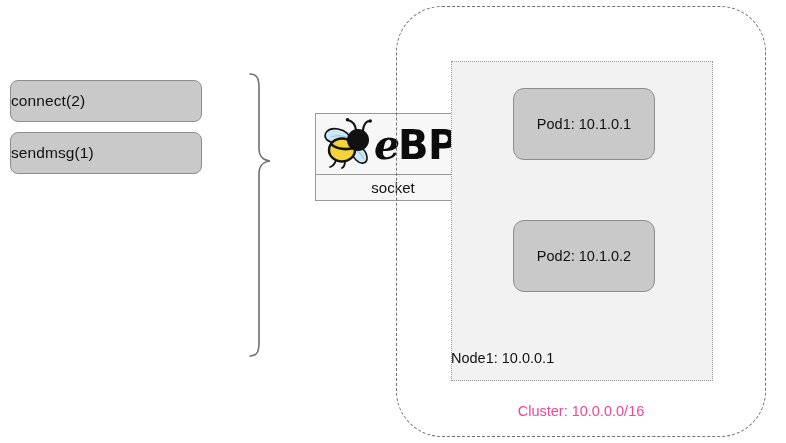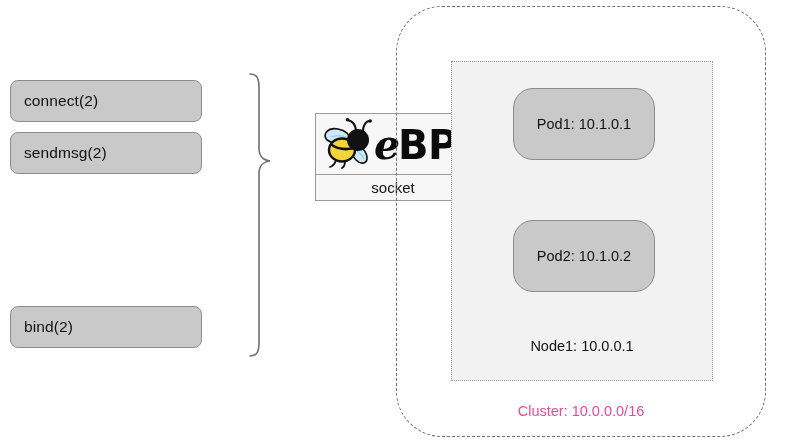--- a/index.html
+++ b/index.html
@@ -21,21 +21,20 @@
     position: absolute;
     left: 10px;
     width: 192px;
     height: 42px;
     box-sizing: border-box;
     background: #c9c9c9;
     border: 1px solid #8d8d8d;
     border-radius: 8px;
     display: flex;
     align-items: center;
-    padding-left: 13px;
     font-size: 15.5px;
     color: #111111;
     letter-spacing: .1px;
   }
 
   
   .brace {
     position: absolute;
     left: 232px;
     top: 70px;
@@ -145,57 +144,53 @@
     top: 61px;
     width: 262px;
     height: 320px;
     box-sizing: border-box;
     background: #f2f2f2;
     border: 1.5px dotted #9b9b9b;
   }
   .node-label {
     position: absolute;
     left: 451px;
-    top: 337px;
+    top: 349px;
     width: 262px;
-    text-align: center;
     font-size: 14.5px;
     color: #111111;
     line-height: 1.35;
   }
 
   
   .pod-box {
     position: absolute;
     width: 142px;
     height: 72px;
     box-sizing: border-box;
     background: #c9c9c9;
     border: 1px solid #8d8d8d;
-    border-radius: 20px;
+    border-radius: 11px;
     display: flex;
     align-items: center;
     justify-content: center;
     font-size: 14.5px;
     color: #111111;
   }
 </style>
 </head>
 <body>
 
 <div id="canvas">
 
   <div class="syscall-box" style="top:80px">
     <span>connect(2)</span>
   </div>
   <div class="syscall-box" style="top:132px">
-    <span>sendmsg(2)</span>
-  </div>
-  <div class="syscall-box" style="top:306px">
-    <span>bind(2)</span>
+    <span>sendmsg(1)</span>
   </div>
 
   <div class="brace">
     <svg width="50" height="290" viewBox="0 0 50 290">
       <path d="M 18 4
                C 26 4, 27 10, 27 18
                L 27 78
                C 27 86, 30 90, 38 91
                C 30 92, 27 96, 27 104
                L 27 272

